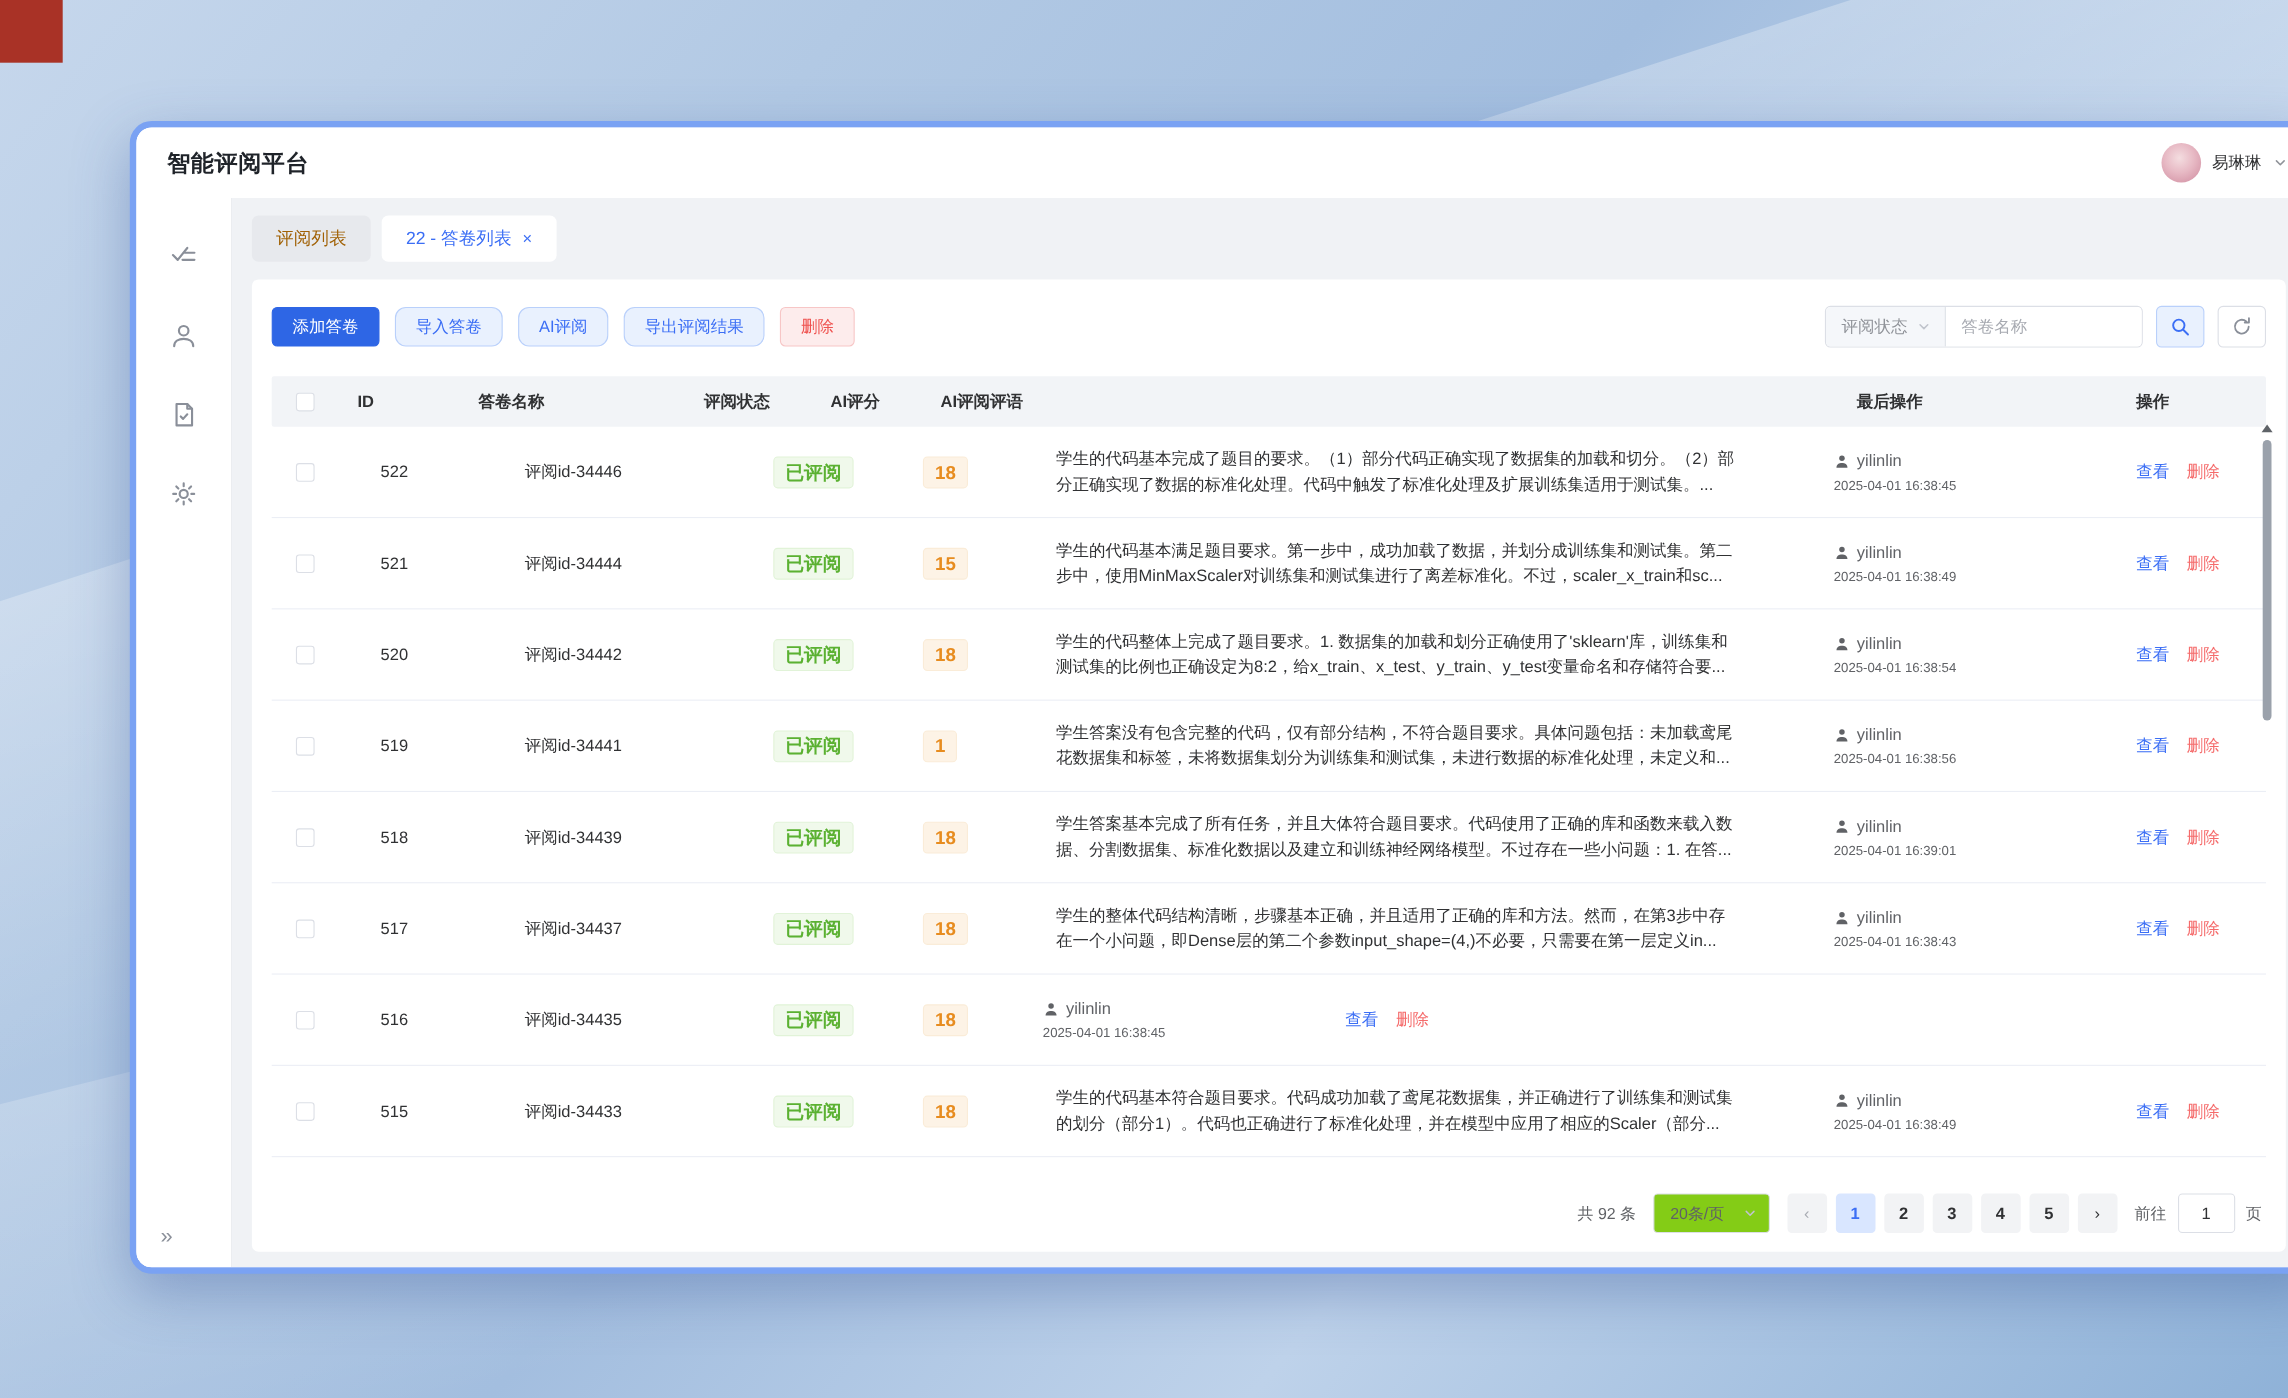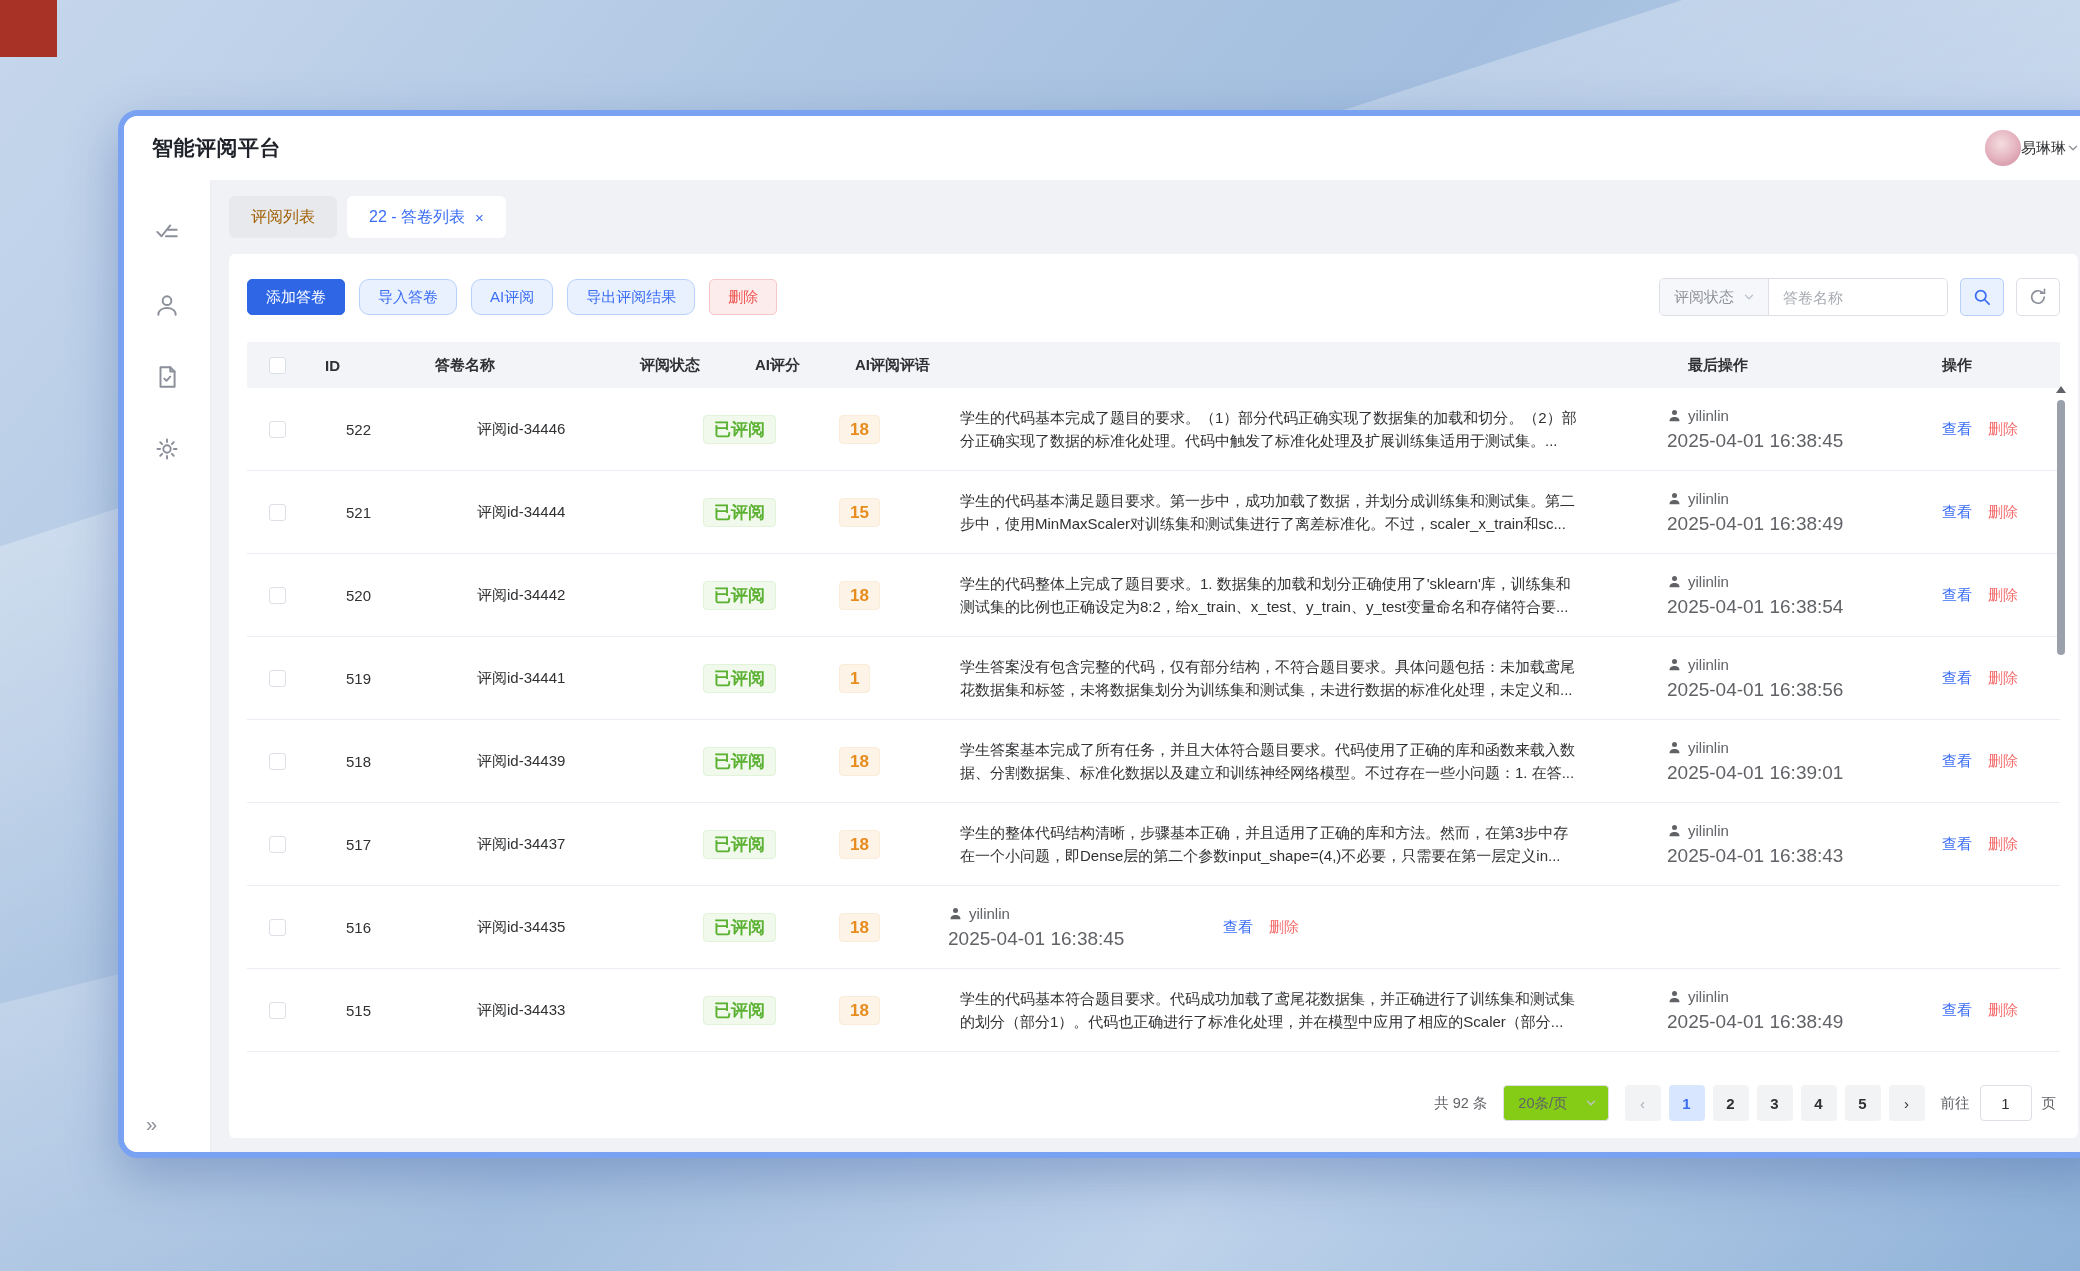--- a/index.html
+++ b/index.html
@@ -21,21 +21,21 @@
   
   .window { position:absolute; left:118px; top:110px; width:1994px; height:1048px;
     border:6px solid #7aa2f3; border-radius:20px; background:#fff; z-index:2;
     box-shadow:0 18px 50px rgba(50,80,150,.35); overflow:hidden; display:flex; flex-direction:column; }
   .window-inner { flex:1; display:flex; flex-direction:column; border-radius:13px; overflow:hidden; background:#fff; }
 
   
   .app-header { height:64px; background:#fff; display:flex; align-items:center;
     justify-content:space-between; padding:0 26px 0 28px; flex:0 0 auto; }
   .app-title { font-size:21px; font-weight:bold; color:#1f2329; letter-spacing:.5px; }
-  .user-box { display:flex; align-items:center; cursor:pointer; }
+  .user-box { display:flex; align-items:center; gap:10px; cursor:pointer; }
   .avatar { width:36px; height:36px; border-radius:50%;
     background:radial-gradient(circle at 45% 38%, #f4dde0 0%, #e7b9c4 45%, #d79aab 80%); }
   .user-name { font-size:15px; color:#303133; }
   .chev { width:14px; height:14px; }
 
   
   .app-body { flex:1; display:flex; min-height:0; background:#f0f2f5; }
 
   
   .sidebar { width:87px; background:#fff; border-right:1px solid #ebedf0;
@@ -100,21 +100,21 @@
 
   .tag { display:inline-block; padding:5px 10px; border-radius:4px; font-size:17px; line-height:1; }
   .tag-green { background:#f0f9eb; border:1px solid #e1f3d8; color:#5bb132; font-weight:bold; }
   .tag-orange { background:#fdf3e6; border:1px solid #faecd8; color:#e78c1f; font-weight:bold; }
 
   .comment { color:#303133; font-size:15px; line-height:1.55;
     display:-webkit-box; -webkit-line-clamp:2; -webkit-box-orient:vertical; overflow:hidden; }
 
   .op-line { display:flex; align-items:center; gap:6px; color:#606266; font-size:15px; }
   .op-line svg { width:15px; height:15px; flex:0 0 auto; }
-  .op-time { color:#606266; font-size:19px; margin-top:6px; }
+  .op-time { color:#606266; font-size:12px; margin-top:6px; }
 
   .link { font-size:15px; cursor:pointer; text-decoration:none; }
   .link-view { color:#3b6ef5; margin-right:16px; }
   .link-del { color:#f56c6c; }
 
   
   .tscroll { position:absolute; right:-6px; top:52px; width:10px; height:660px; }
   .tscroll .arrow-up { position:absolute; top:-8px; left:0; width:0; height:0;
     border-left:5px solid transparent; border-right:5px solid transparent; border-bottom:7px solid #5f6368; }
   .tscroll .thumb { position:absolute; top:6px; left:1px; width:8px; height:255px; background:#9aa1ab; border-radius:4px; }

